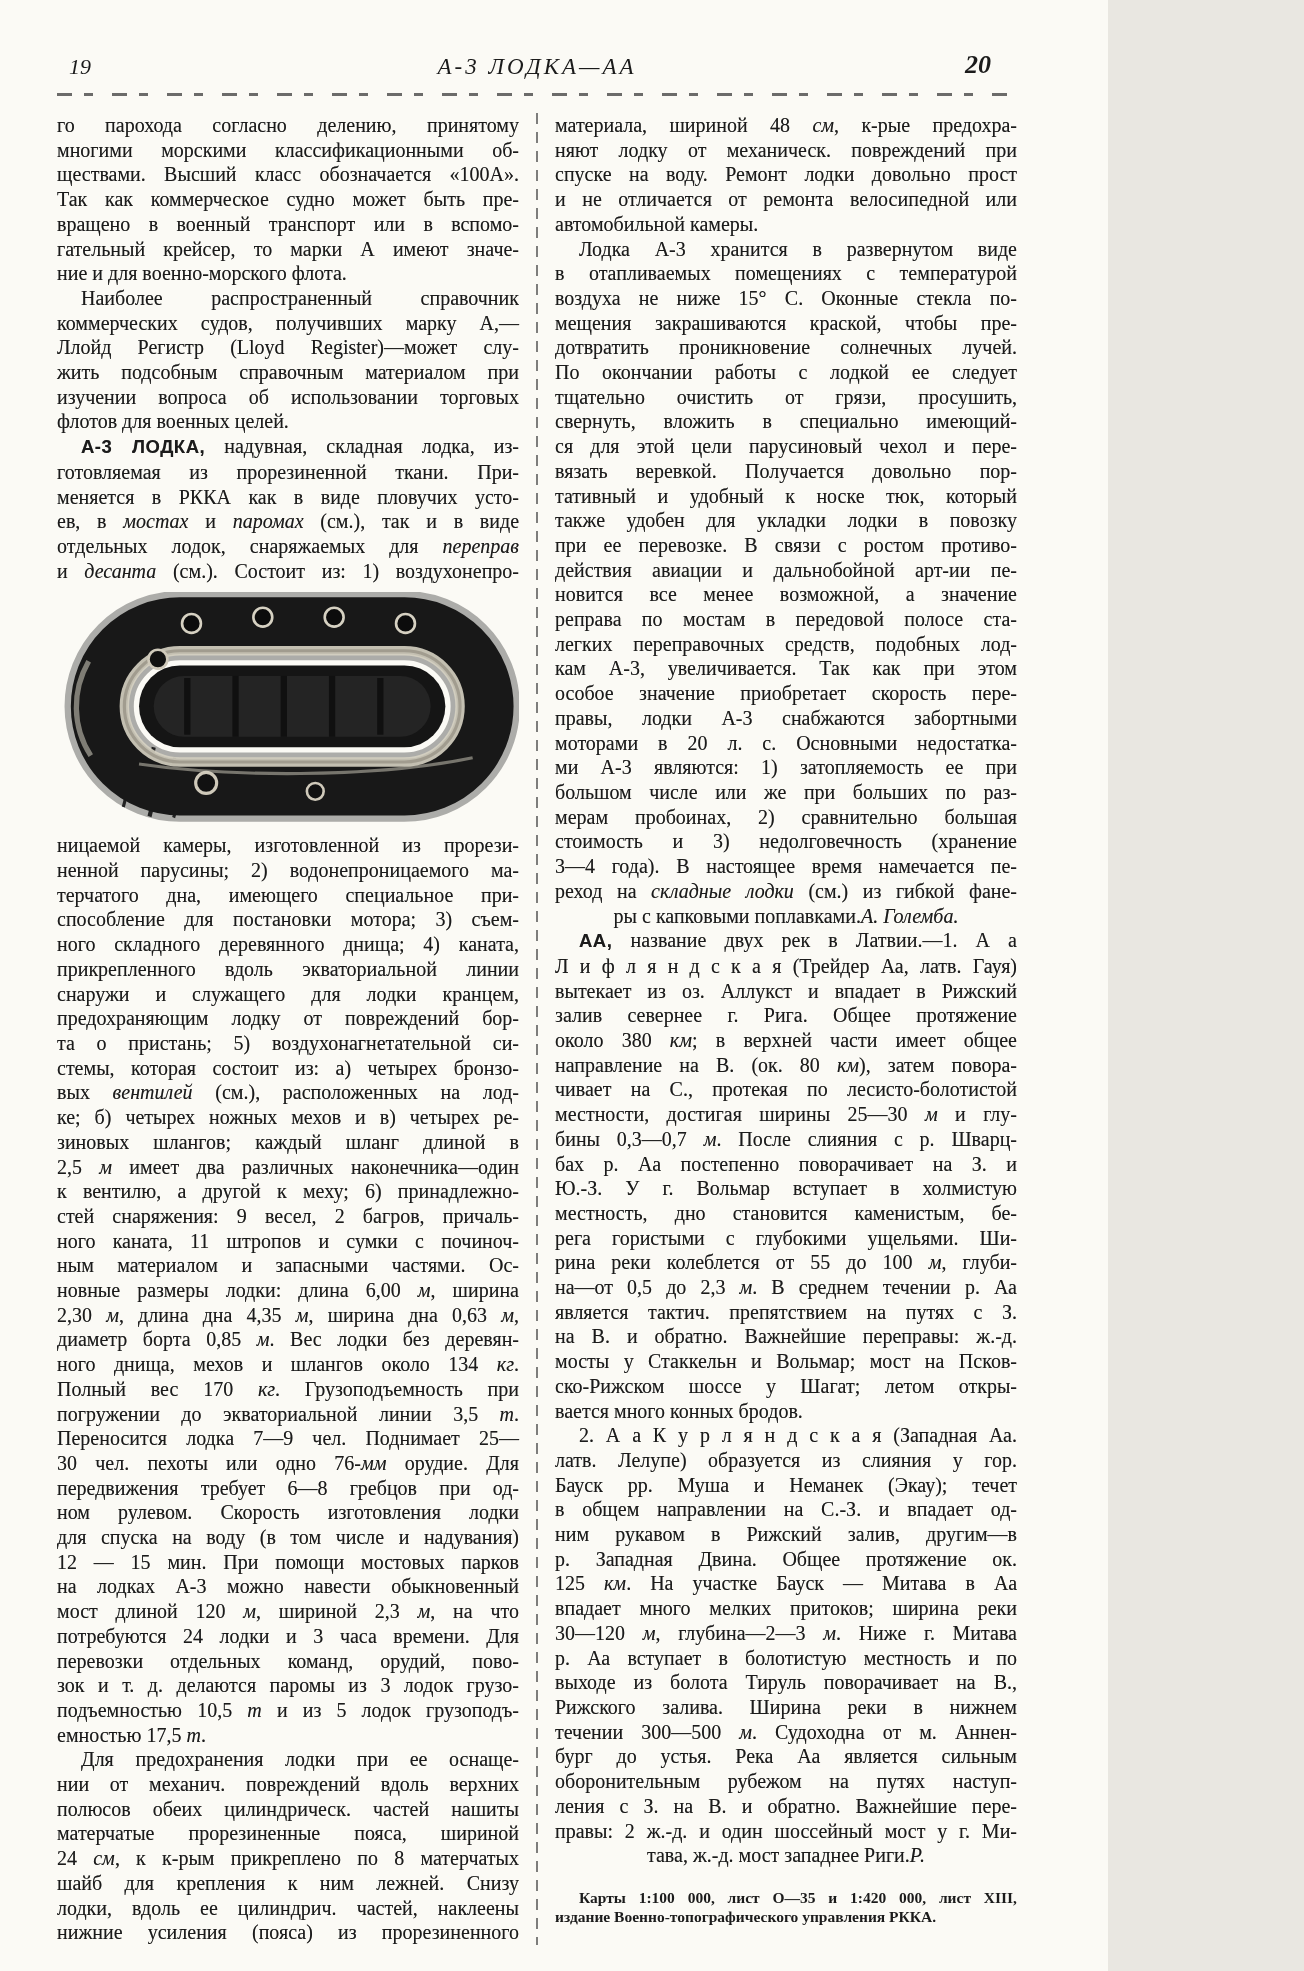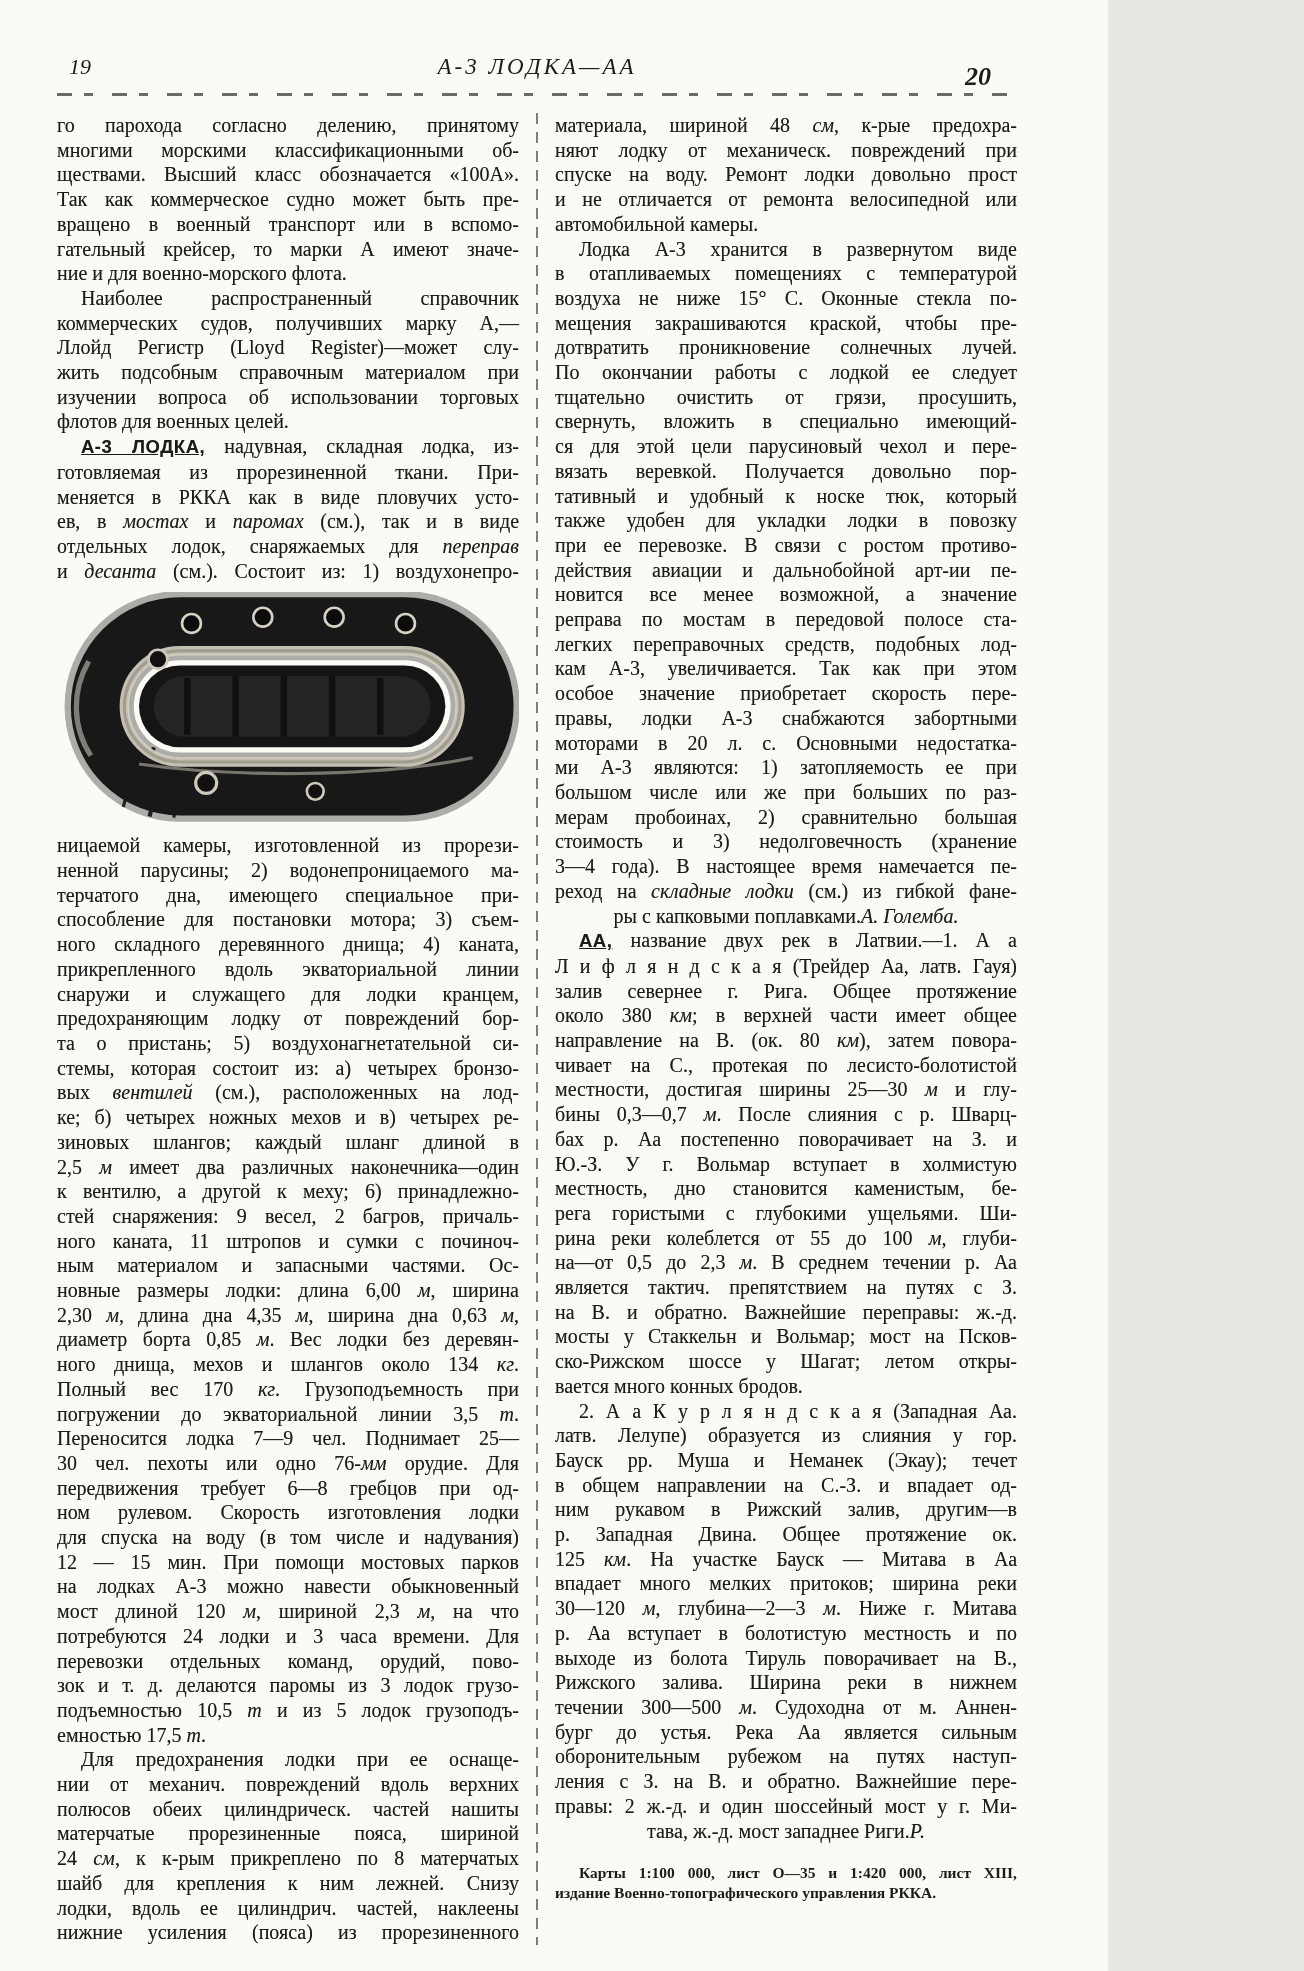--- a/index.html
+++ b/index.html
@@ -8,38 +8,38 @@
     width:1108px;height:1971px;position:relative;box-sizing:border-box;
     background:#fbfaf5;color:#1b1b1b;
     padding:50px 0 0 57px;overflow:hidden;
     font-family:"Liberation Serif", serif;
   }
   .content{width:960px;position:relative;}
   
   .header{position:relative;height:38px;}
   .pg-num-left{position:absolute;left:12px;top:4px;font-style:italic;font-size:22px;}
   .running-title{text-align:center;font-style:italic;font-size:23px;letter-spacing:3px;padding-top:4px;}
-  .pg-num-right{position:absolute;right:26px;top:12px;font-weight:700;font-style:italic;font-size:26px;}
+  .pg-num-right{position:absolute;right:26px;top:0;font-weight:700;font-style:italic;font-size:26px;}
   .rule{
     margin-top:5px;height:3px;opacity:.7;
     background:repeating-linear-gradient(90deg,#2e2e2e 0 15px,transparent 15px 27px,#2e2e2e 27px 36px,transparent 36px 55px);
   }
   
   .cols{display:flex;margin-top:17px;}
   .col{width:462px;font-size:20px;line-height:24.7px;text-shadow:0 0 .4px rgba(20,20,20,.45);}
   .divider{
     width:2px;margin:0 17px;opacity:.65;
     background:repeating-linear-gradient(180deg,#3a3a3a 0 11px,transparent 11px 19px);
   }
   .para{margin:0;}
   .ln{text-align:justify;text-align-last:justify;white-space:normal;}
   .ln.fin{text-align-last:left;}
   .ln.ind{text-indent:24px;}
   .ln i{font-style:italic;}
-  .hw{font-family:"Liberation Sans", sans-serif;font-weight:700;font-size:18.5px;letter-spacing:.5px;text-decoration:underline;}
+  .hw{font-family:"Liberation Sans", sans-serif;font-weight:700;font-size:18.5px;letter-spacing:.5px;}
   .sigline{display:flex;justify-content:center;}
   .sigline .sig{font-style:normal;}
   .footnote{font-size:15.5px;line-height:19.5px;font-weight:700;margin-top:20px;text-shadow:none;}
   
   .boat{margin:9px 0 6px 0;width:462px;}
   .boat svg{display:block;}
 </style>
 </head>
 <body>
 
@@ -203,20 +203,21 @@
             <div class="ln">3—4 года). В настоящее время намечается пе-</div>
             <div class="ln">реход на <i>складные лодки</i> (см.) из гибкой фане-</div>
           </div>
           <div class="ln sigline">
             <span>ры с капковыми поплавками.</span>
             <span class="sig"><i>А. Големба.</i></span>
           </div>
           <div class="para">
             <div class="ln ind"><b class="hw">АА,</b> название двух рек в Латвии.—1. А а</div>
             <div class="ln">Л и ф л я н д с к а я (Трейдер Аа, латв. Гауя)</div>
+            <div class="ln">вытекает из оз. Аллукст и впадает в Рижский</div>
             <div class="ln">залив севернее г. Рига. Общее протяжение</div>
             <div class="ln">около 380 <i>км</i>; в верхней части имеет общее</div>
             <div class="ln">направление на В. (ок. 80 <i>км</i>), затем повора-</div>
             <div class="ln">чивает на С., протекая по лесисто-болотистой</div>
             <div class="ln">местности, достигая ширины 25—30 <i>м</i> и глу-</div>
             <div class="ln">бины 0,3—0,7 <i>м</i>. После слияния с р. Шварц-</div>
             <div class="ln">бах р. Аа постепенно поворачивает на З. и</div>
             <div class="ln">Ю.-З. У г. Вольмар вступает в холмистую</div>
             <div class="ln">местность, дно становится каменистым, бе-</div>
             <div class="ln">рега гористыми с глубокими ущельями. Ши-</div>

